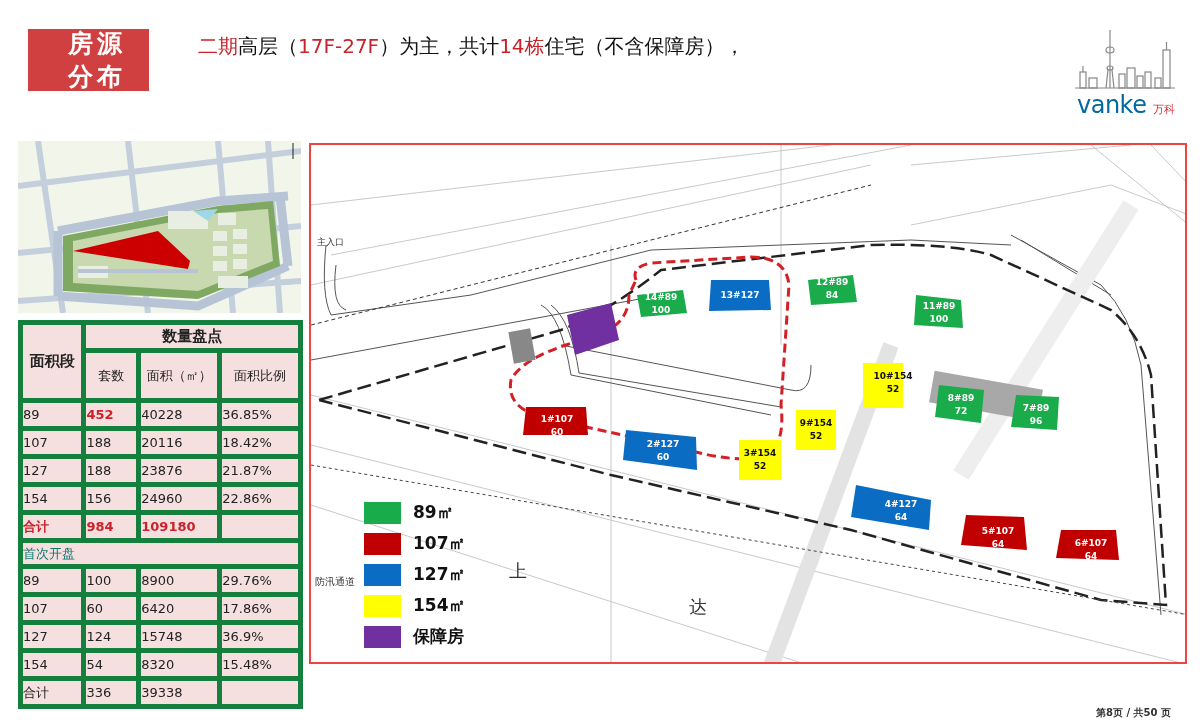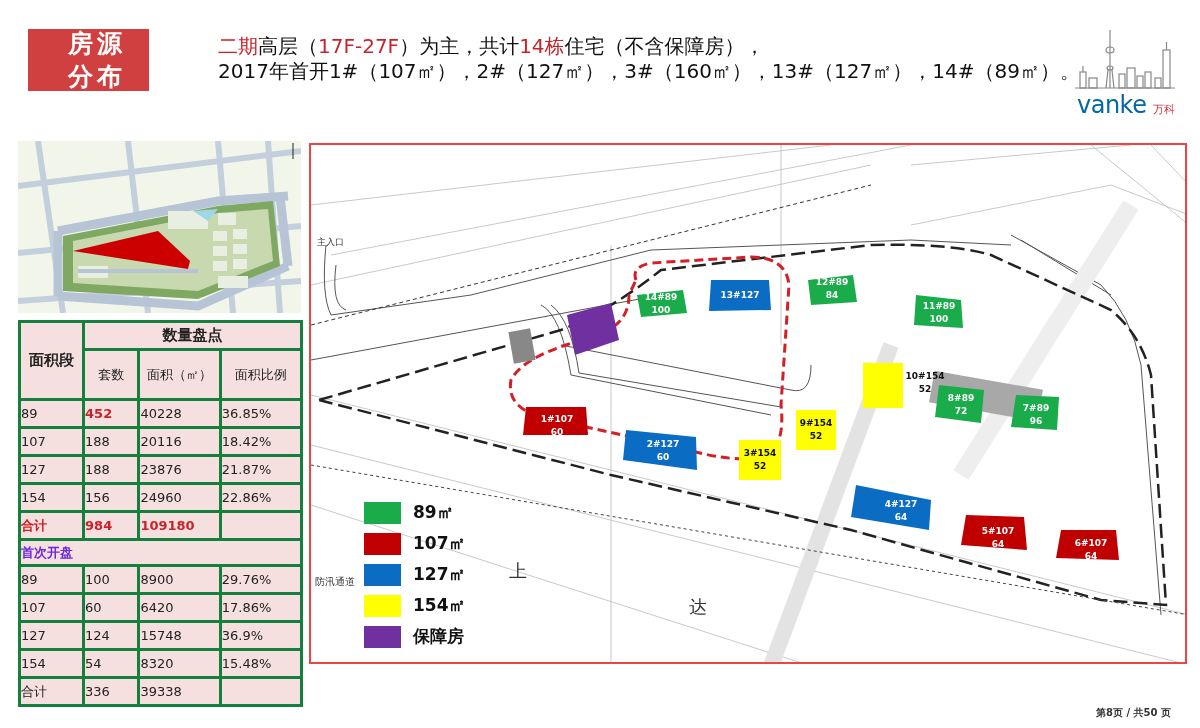--- a/index.html
+++ b/index.html
@@ -8,37 +8,37 @@
 
   
   .title-badge {
     position: absolute; left: 28px; top: 29px; width: 121px; height: 62px;
     background: #d14040; color: #fff; font-weight: bold; font-size: 25px;
     display: flex; align-items: center; justify-content: center; letter-spacing: 4px; padding-left: 40px;
   }
 
   
   .header-text { position: absolute; left: 198px; top: 34px; font-size: 20px; line-height: 25px; color: #111; white-space: nowrap; }
-  .header-text .line { display: block; margin-left: 20px; }
+  .header-text .line { display: block; }
   .hl { color: #c8232a; }
 
   
   .logo { position: absolute; left: 1075px; top: 28px; width: 100px; height: 90px; }
   .logo .brand { position: absolute; left: 2px; top: 63px; font-size: 24px; color: #0369a1; letter-spacing: -0.5px; font-family: "DejaVu Sans", sans-serif; }
   .logo .brand-cn { position: absolute; left: 78px; top: 74px; font-size: 11px; color: #d9303a; }
 
   
   .loc-map { position: absolute; left: 18px; top: 141px; width: 283px; height: 172px; background: #eef3e6; overflow: hidden; }
 
   
   .stats-table { position: absolute; left: 18px; top: 320px; width: 285px; border-collapse: collapse; background: #f6dfdf; font-size: 13px; }
-  .stats-table td, .stats-table th { border: 3px solid #15803d; height: 28px; font-weight: normal; color: #222; }
+  .stats-table td, .stats-table th { border: 5px solid #15803d; height: 28px; font-weight: normal; color: #222; }
   .stats-table .hdr-big { font-weight: bold; font-size: 15px; }
   .stats-table .red { color: #c8232a; font-weight: bold; }
-  .stats-table .subhdr { color: #6d28d9; font-weight: bold; height: 26px; }
+  .stats-table .subhdr { color: #0f766e; font-weight: normal; height: 26px; }
 
   
   .site-plan { position: absolute; left: 309px; top: 143px; width: 878px; height: 521px; border: 2px solid #ef4444; background: #fff; overflow: hidden; }
   .site-plan svg { position: absolute; left: 0; top: 0; }
 
   .legend { position: absolute; left: 40px; top: 352px; }
   .legend-item { display: flex; align-items: center; height: 31px; padding-left: 13px; }
   .legend-swatch { width: 37px; height: 22px; margin-right: 12px; }
   .legend-label { font-size: 17px; font-weight: bold; color: #111; }
 
@@ -49,21 +49,20 @@
 </style>
 </head>
 <body>
 
 <div class="title-badge">房源分布</div>
 
 <div class="header-text">
   <span class="line">
     <span class="hl">二期</span><span>高层（</span><span class="hl">17F-27F</span><span>）为主，共计</span><span class="hl">14栋</span><span>住宅（不含保障房），</span>
   </span>
-  <span class="line">2017年首开1#（107㎡），2#（127㎡），3#（160㎡），13#（127㎡），14#（89㎡）。</span>
 </div>
 
 <div class="logo">
   <svg width="100" height="62" viewBox="0 0 100 62">
     <g fill="none" stroke="#888" stroke-width="1.2">
       <line x1="0" y1="60" x2="100" y2="60"></line>
       <rect x="5" y="44" width="6" height="16"></rect>
       <line x1="8" y1="38" x2="8" y2="44"></line>
       <rect x="14" y="50" width="8" height="10"></rect>
       <line x1="35" y1="2" x2="35" y2="60"></line>
@@ -280,21 +279,21 @@
       <div>13#127</div>
     </div>
   <div class="bldg-label" style="left:498px;top:131px;width:46px">
       <div>12#89</div>
       <div>84</div>
     </div>
   <div class="bldg-label" style="left:605px;top:155px;width:46px">
       <div>11#89</div>
       <div>100</div>
     </div>
-  <div class="bldg-label dark" style="left:584px;top:225px;width:60px">
+  <div class="bldg-label dark" style="left:552px;top:225px;width:60px">
       <div>10#154</div>
       <div>52</div>
     </div>
   <div class="bldg-label dark" style="left:485px;top:272px;width:40px">
       <div>9#154</div>
       <div>52</div>
     </div>
   <div class="bldg-label" style="left:628px;top:247px;width:44px">
       <div>8#89</div>
       <div>72</div>

